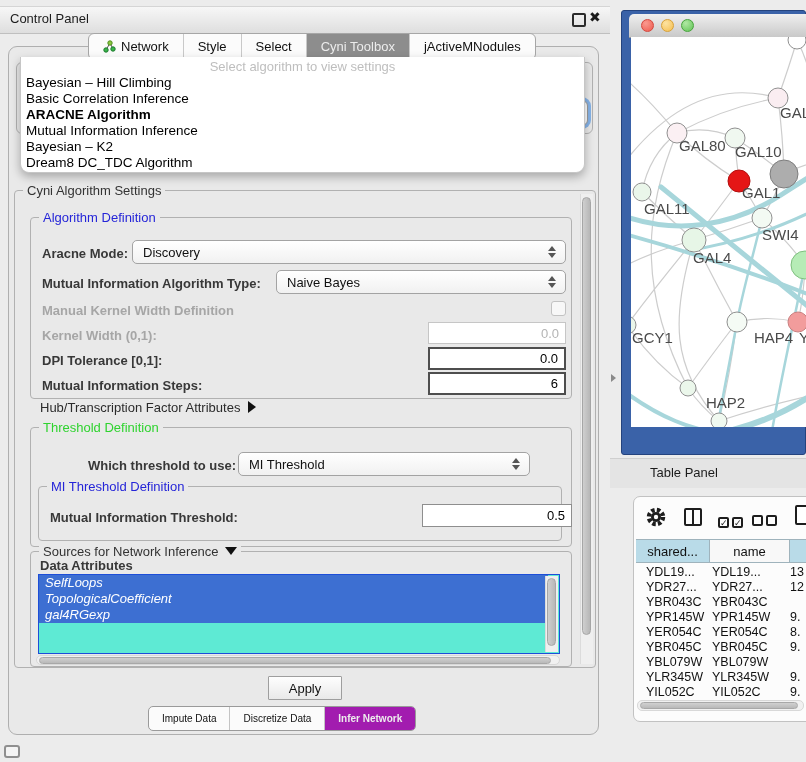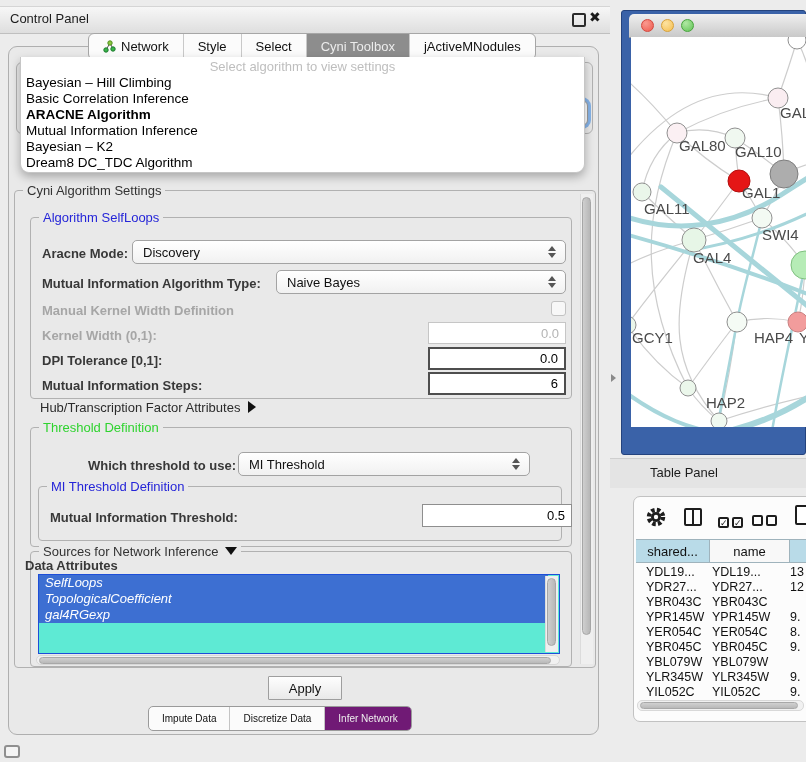--- a/index.html
+++ b/index.html
@@ -76,21 +76,21 @@
   .attr-item{height:16px;line-height:16px;font-size:13px;padding-left:6px;color:#000;width:503px;}
   .attr-item.selected{background:#3D6FD2;color:#fff;}
   .apply-btn{
     width:72px;height:22px;border:1px solid #9E9E9E;border-radius:1px;
     background:linear-gradient(#FEFEFE,#E9E9E9);font-size:13px;color:#111;
     display:flex;align-items:center;justify-content:center;
   }
   .btabstrip{height:23px;display:flex;background:#FBFBFB;border:1px solid #9A9A9A;border-radius:5px;overflow:hidden;}
   .btab{display:flex;align-items:center;padding:0 13px;font-size:10px;color:#111;border-left:1px solid #C4C4C4;white-space:nowrap;}
   .btab:first-child{border-left:none;}
-  .btab.selected{background:#701a75;color:#EDEDED;}
+  .btab.selected{background:#a21caf;color:#EDEDED;font-weight:bold;}
   
   .netwin{left:621px;top:10px;width:185px;height:445px;background:#3A62A8;border:1px solid #24437E;border-radius:3px;box-sizing:border-box;}
   .net-titlebar{left:629px;top:14px;width:177px;height:23px;background:linear-gradient(#EFEFEF,#C9C9C9);border-bottom:1px solid #989898;border-top-left-radius:5px;}
   .light{width:13px;height:13px;border-radius:50%;box-sizing:border-box;position:absolute;top:5px;}
   .light.red{background:radial-gradient(circle at 35% 30%,#FA9A90,#EE5A4E);border:1px solid #D4473D;}
   .light.yellow{background:radial-gradient(circle at 35% 30%,#FCE3A2,#F5BE4E);border:1px solid #D8A138;}
   .light.green{background:radial-gradient(circle at 35% 30%,#B0E8A4,#61C355);border:1px solid #47A43C;}
   .net-canvas{left:631px;top:37px;width:175px;height:390px;background:#FFFFFF;overflow:hidden;}
   .split-arrow{left:611px;top:374px;width:0;height:0;border-top:4px solid transparent;border-bottom:4px solid transparent;border-left:5px solid #8A8A8A;}
   
@@ -160,21 +160,21 @@
 </div>
 
 <div class="abs gbox" style="left:14px;top:190px;width:580px;height:476px;">
   <span class="legend">Cyni Algorithm Settings</span>
   <div class="vscroll" style="position:absolute;right:2px;top:3px;bottom:3px;width:12px;">
     <div class="vthumb" style="top:3px;height:438px;"></div>
   </div>
 </div>
 
 <div class="abs gbox" style="left:30px;top:217px;width:540px;height:180px;">
-  <span class="legend blue">Algorithm SelfLoops</span>
+  <span class="legend blue">Algorithm Definition</span>
 </div>
 <div class="abs blab" style="left:42px;top:246px;">Aracne Mode:</div>
 <div class="abs combo" style="left:132px;top:240px;width:434px;height:24px;">
   <span>Discovery</span>
   <span class="spin"></span>
 </div>
 <div class="abs blab" style="left:42px;top:276px;">Mutual Information Algorithm Type:</div>
 <div class="abs combo" style="left:276px;top:270px;width:290px;height:24px;">
   <span>Naive Bayes</span>
   <span class="spin"></span>
@@ -202,21 +202,21 @@
 </div>
 <div class="abs gbox" style="left:38px;top:486px;width:522px;height:53px;">
   <span class="legend blue">MI Threshold Definition</span>
 </div>
 <div class="abs blab" style="left:50px;top:510px;">Mutual Information Threshold:</div>
 <div class="abs field normal" style="left:422px;top:504px;width:150px;height:23px;">0.5</div>
 
 <div class="abs gbox" style="left:30px;top:551px;width:540px;height:114px;">
   <span class="legend"><span>Sources for Network Inference</span><span class="tri-down"></span></span>
 </div>
-<div class="abs blab" style="left:25px;top:558px;text-align:center;">Data Attributes</div>
+<div class="abs blab" style="left:40px;top:558px;text-align:center;">Data Attributes</div>
 <div class="abs listbox" style="left:38px;top:574px;width:520px;height:78px;">
   <div id="attr-list">
       <div class="attr-item selected">SelfLoops</div>
       <div class="attr-item selected">TopologicalCoefficient</div>
       <div class="attr-item selected">gal4RGexp</div>
     </div>
   <div class="vscroll" style="position:absolute;right:1px;top:1px;bottom:1px;width:12px;">
     <div class="vthumb" style="top:2px;height:68px;"></div>
   </div>
 </div>

